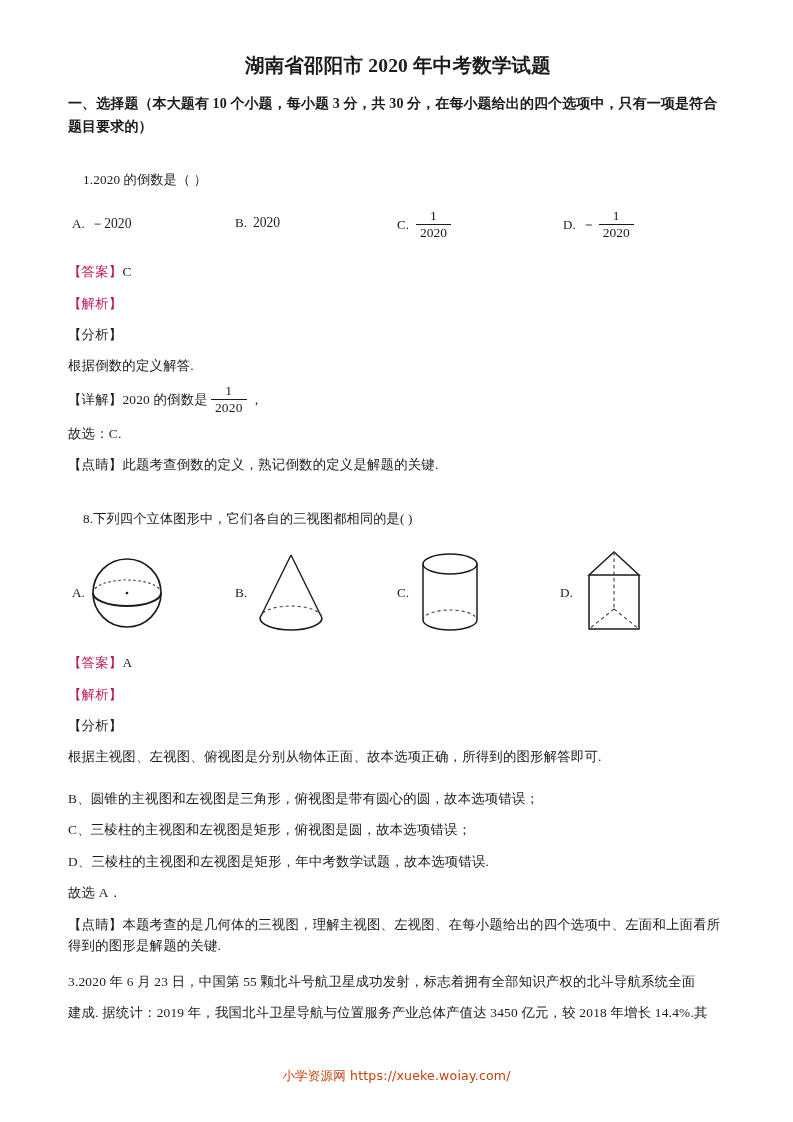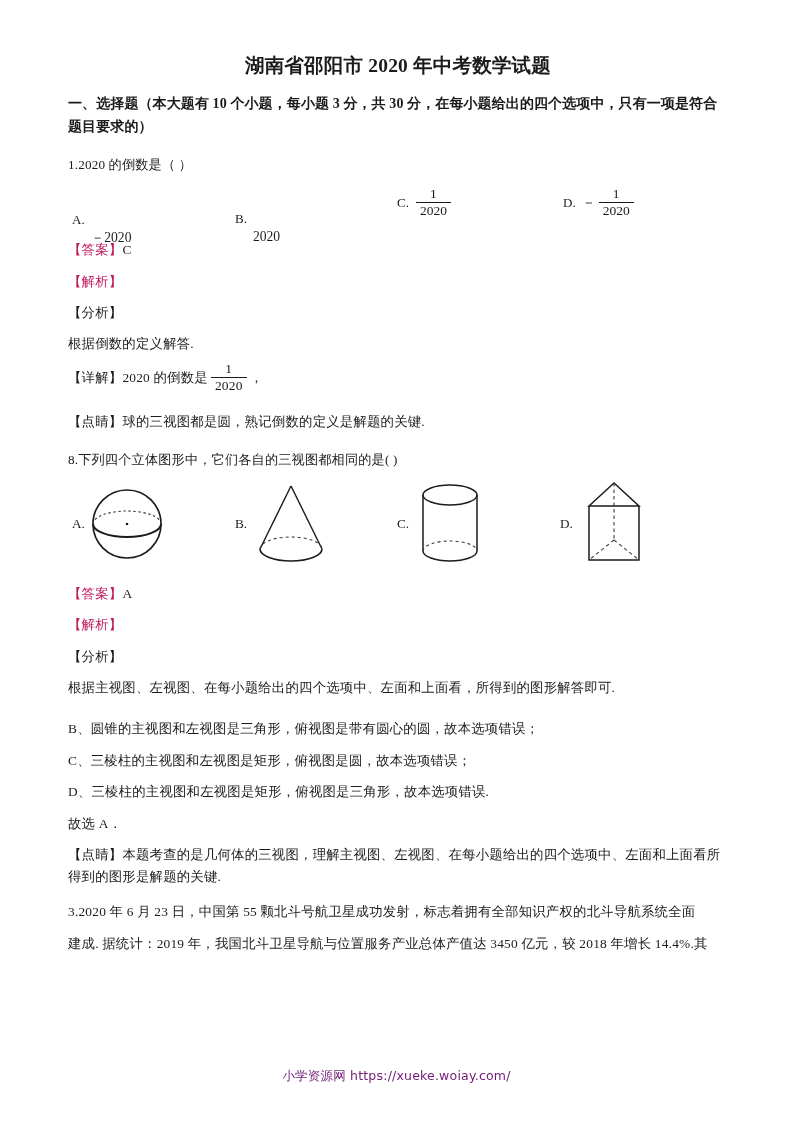--- a/index.html
+++ b/index.html
@@ -41,21 +41,21 @@
     font-size: 14px;
     font-weight: bold;
     line-height: 1.62;
     margin: 0 0 10px 0;
     letter-spacing: 0.1px;
   }
 
   .q-line {
     font-size: 13.2px;
     line-height: 1.55;
-    margin: 0;
+    margin: 15px;
     letter-spacing: 0.15px;
   }
 
   .para {
     font-size: 13.4px;
     line-height: 1.6;
     margin: 0;
     letter-spacing: 0.2px;
   }
 
@@ -76,21 +76,21 @@
     position: absolute;
     display: flex;
     align-items: center;
     font-size: 13.4px;
     white-space: nowrap;
   }
   .opt .lbl {
     font-size: 13px;
     margin-right: 6px;
   }
-  .opt .val { font-size: 13.6px; margin-top: 36px; }
+  .opt .val { font-size: 13.6px; }
 
   .frac {
     display: inline-flex;
     flex-direction: column;
     align-items: center;
     vertical-align: middle;
     line-height: 1.05;
     margin: 0 1px;
   }
   .frac .num {
@@ -142,21 +142,21 @@
   .fig-item svg { display: block; }
 
   
   .watermark {
     position: absolute;
     left: 0;
     top: 1068px;
     width: 793px;
     text-align: center;
     font-size: 12.5px;
-    color: #701a75;
+    color: #c2410c;
     font-family: "DejaVu Sans", "Liberation Sans", sans-serif;
     letter-spacing: 0.2px;
   }
 </style>
 </head>
 <body>
 
 <div class="page">
   <div class="content">
 
@@ -225,25 +225,26 @@
       <span class="frac" style="margin:0 3px;">
         <span class="num">1</span>
         <span class="bar"></span>
         <span class="den">2020</span>
       </span>
       <span>，</span>
     </div>
 
     <div class="spacer-6"></div>
 
+    <div class="para">故选：C.</div>
 
     <div class="spacer-10"></div>
 
     <div class="para">
-      <span>【点睛】</span><span>球的三视图都是圆，熟记倒数的定义是解题的关键.</span>
+      <span>【点睛】</span><span>此题考查倒数的定义，熟记倒数的定义是解题的关键.</span>
     </div>
 
     <div class="spacer-18"></div>
 
     <div class="q-line">8.下列四个立体图形中，它们各自的三视图都相同的是(      )</div>
 
     <div class="fig-row">
 
       <div class="fig-item" style="left:4px;">
         <span class="flbl">A.</span>
@@ -309,33 +310,33 @@
     <div class="spacer-10"></div>
 
     <div class="para blue">【解析】</div>
 
     <div class="spacer-10"></div>
 
     <div class="para">【分析】</div>
 
     <div class="spacer-10"></div>
 
-    <div class="para">根据主视图、左视图、在每小题给出的四个选项中、左面和上面看，所得到的图形解答即可.</div>
+    <div class="para">根据主视图、左视图、俯视图是分别从物体正面、故本选项正确，所得到的图形解答即可.</div>
 
     <div class="spacer-10"></div>
 
 
     <div class="spacer-10"></div>
     <div class="para">B、圆锥的主视图和左视图是三角形，俯视图是带有圆心的圆，故本选项错误；</div>
 
     <div class="spacer-10"></div>
     <div class="para">C、三棱柱的主视图和左视图是矩形，俯视图是圆，故本选项错误；</div>
 
     <div class="spacer-10"></div>
-    <div class="para">D、三棱柱的主视图和左视图是矩形，俯视图是三角形，故本选项错误.</div>
+    <div class="para">D、三棱柱的主视图和左视图是矩形，年中考数学试题，故本选项错误.</div>
 
     <div class="spacer-10"></div>
     <div class="para">故选 A．</div>
 
     <div class="spacer-10"></div>
     <div class="para">
       <span>【点睛】</span><span>本题考查的是几何体的三视图，理解主视图、左视图、在每小题给出的四个选项中、左面和上面看所得到的图形是解题的关键.</span>
     </div>
 
     <div class="spacer-14"></div>

